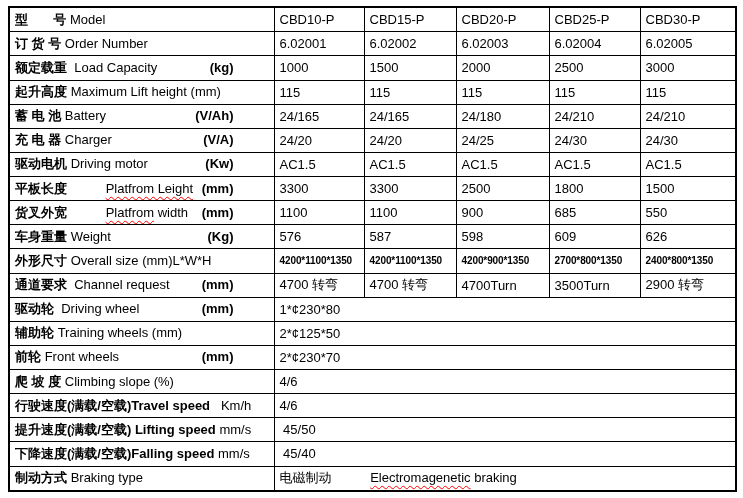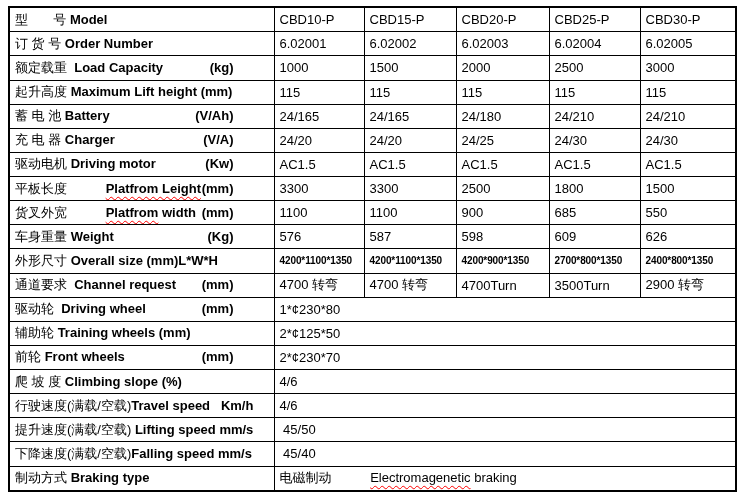--- a/index.html
+++ b/index.html
@@ -20,22 +20,22 @@
     border-collapse:collapse;table-layout:fixed;
     border:2px solid var(--border);
   }
   td{
     border:1px solid var(--border);
     padding:0 0 0 5px;
     vertical-align:middle;
     overflow:hidden;
   }
   .lab{font-size:13px;font-weight:400;white-space:pre}
-  .zh{font-weight:400}
-  .en{font-weight:700}
+  .zh{font-weight:700}
+  .en{font-weight:400}
   .enr{font-weight:700}
   .b{font-weight:400}
   .miss{
     text-decoration-line:underline;
     text-decoration-style:wavy;
     text-decoration-color:var(--miss);
     text-decoration-thickness:1px;
     text-underline-offset:3px;
     padding-left:35px;
   }

